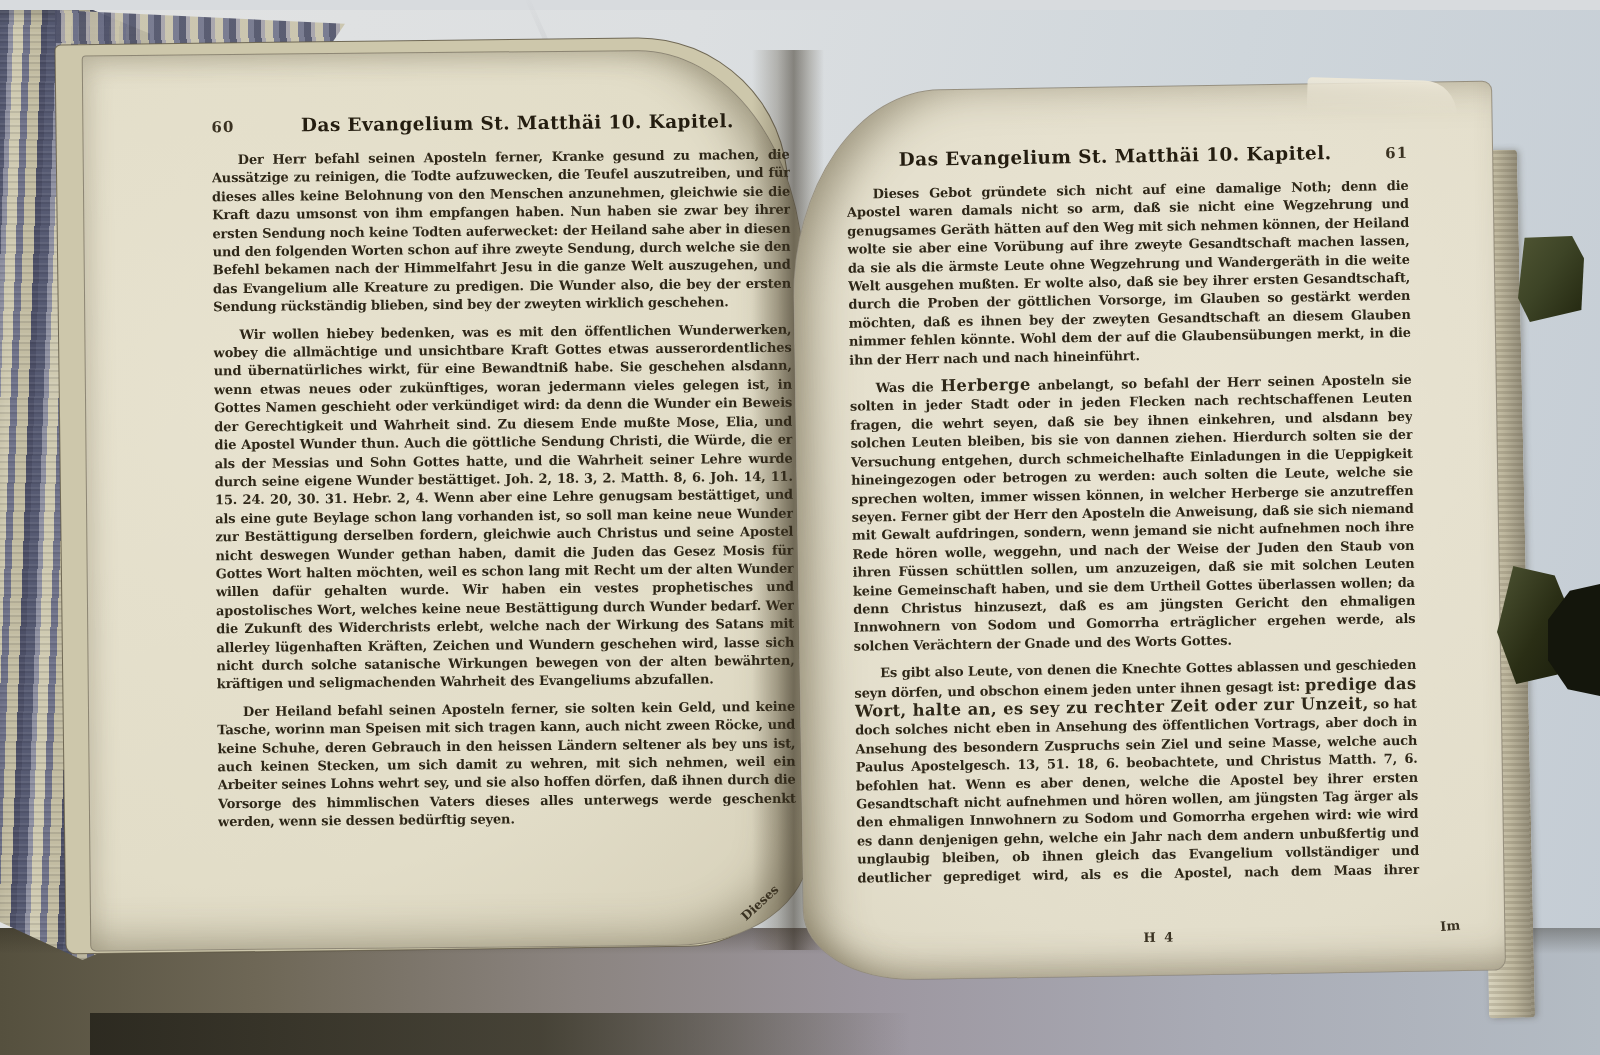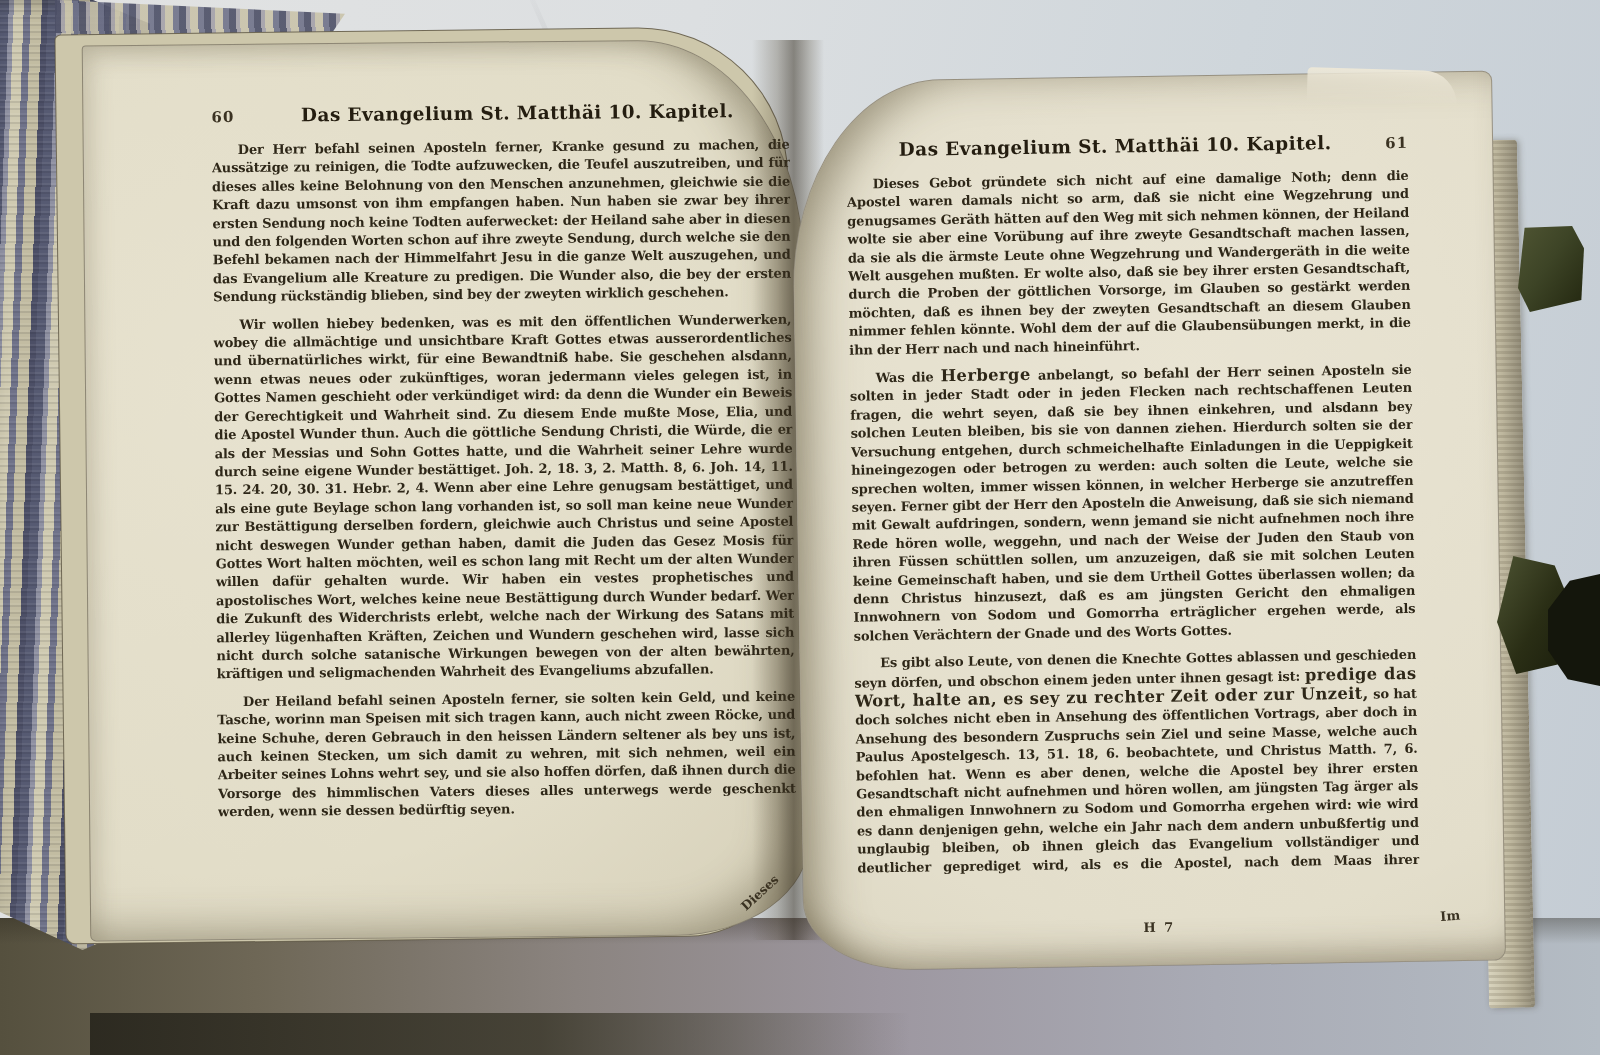--- a/index.html
+++ b/index.html
@@ -4,21 +4,21 @@
 <style>
   :root{
     --page:#e2ddc8; --page-deep:#c6bfa4; --ink:#2e2718; --ink-soft:#3a3222;
     --bg-left:#e2e3e3; --bg-right:#c4ccd4; --floor-left:#55503e; --floor-mid:#9d97a0;
     --floor-right:#b4bcc4; --marble-dark:#565a72; --marble-light:#cfcab1;
     --clasp:#3d4426; --strap:#14160c;
   }
   html,body{margin:0;padding:0;}
   body{width:1600px;height:1055px;overflow:hidden;position:relative;
        font-family:"DejaVu Serif","Liberation Serif",serif;background:#d8dbde;}
-  .scene{position:absolute;inset:0;}
+  .scene{position:absolute;inset:0;margin-top:10px;}
 
   .bg{position:absolute;inset:0;z-index:0;
       background:linear-gradient(103deg,var(--bg-left) 0%,#dcdfe1 38%,#cfd6db 68%,var(--bg-right) 100%);}
   .crease{position:absolute;left:590px;top:-30px;width:5px;height:330px;z-index:1;
       transform:rotate(-24deg);background:linear-gradient(180deg,rgba(140,140,140,.0),rgba(140,140,145,.35),rgba(160,160,165,.0));}
 
   .floor{position:absolute;left:0;right:0;top:918px;bottom:0;z-index:1;
       background:linear-gradient(90deg,var(--floor-left) 0%,#6e6756 16%,#8b8480 36%,var(--floor-mid) 55%,#a9abb5 76%,var(--floor-right) 100%);}
   .floor::after{content:"";position:absolute;left:90px;bottom:0;width:820px;height:42px;
       background:linear-gradient(90deg,#24221a 0%,#3b382b 55%,rgba(59,56,43,0)) ;opacity:.85;}
@@ -139,21 +139,21 @@
         <span class="pnum" style="text-align:right">61</span>
       </div>
       <div class="pbody">
           <p><span>Dieses Gebot gründete sich nicht auf eine damalige Noth; denn die Apostel waren damals nicht so arm, daß sie nicht eine Wegzehrung und genugsames Geräth hätten auf den Weg mit sich nehmen können, der Heiland wolte sie aber eine Vorübung auf ihre zweyte Gesandtschaft machen lassen, da sie als die ärmste Leute ohne Wegzehrung und Wandergeräth in die weite Welt ausgehen mußten. Er wolte also, daß sie bey ihrer ersten Gesandtschaft, durch die Proben der göttlichen Vorsorge, im Glauben so gestärkt werden möchten, daß es ihnen bey der zweyten Gesandtschaft an diesem Glauben nimmer fehlen könnte. Wohl dem der auf die Glaubensübungen merkt, in die ihn der Herr nach und nach hineinführt.</span></p>
           <p><span>Was die </span><span class="emph">Herberge</span><span> anbelangt, so befahl der Herr seinen Aposteln sie solten in jeder Stadt oder in jeden Flecken nach rechtschaffenen Leuten fragen, die wehrt seyen, daß sie bey ihnen einkehren, und alsdann bey solchen Leuten bleiben, bis sie von dannen ziehen. Hierdurch solten sie der Versuchung entgehen, durch schmeichelhafte Einladungen in die Ueppigkeit hineingezogen oder betrogen zu werden: auch solten die Leute, welche sie sprechen wolten, immer wissen können, in welcher Herberge sie anzutreffen seyen. Ferner gibt der Herr den Aposteln die Anweisung, daß sie sich niemand mit Gewalt aufdringen, sondern, wenn jemand sie nicht aufnehmen noch ihre Rede hören wolle, weggehn, und nach der Weise der Juden den Staub von ihren Füssen schüttlen sollen, um anzuzeigen, daß sie mit solchen Leuten keine Gemeinschaft haben, und sie dem Urtheil Gottes überlassen wollen; da denn Christus hinzusezt, daß es am jüngsten Gericht den ehmaligen Innwohnern von Sodom und Gomorrha erträglicher ergehen werde, als solchen Verächtern der Gnade und des Worts Gottes.</span></p>
           <p><span>Es gibt also Leute, von denen die Knechte Gottes ablassen und geschieden seyn dörfen, und obschon einem jeden unter ihnen gesagt ist: </span><span class="emph">predige das Wort, halte an, es sey zu rechter Zeit oder zur Unzeit,</span><span> so hat doch solches nicht eben in Ansehung des öffentlichen Vortrags, aber doch in Ansehung des besondern Zuspruchs sein Ziel und seine Masse, welche auch Paulus Apostelgesch. 13, 51. 18, 6. beobachtete, und Christus Matth. 7, 6. befohlen hat. Wenn es aber denen, welche die Apostel bey ihrer ersten Gesandtschaft nicht aufnehmen und hören wollen, am jüngsten Tag ärger als den ehmaligen Innwohnern zu Sodom und Gomorrha ergehen wird: wie wird es dann denjenigen gehn, welche ein Jahr nach dem andern unbußfertig und unglaubig bleiben, ob ihnen gleich das Evangelium vollständiger und deutlicher geprediget wird, als es die Apostel, nach dem Maas ihrer damaligen Erkenntniß, predigen konnten?</span></p>
         </div>
     </div>
     <div class="page-footer">
       <span></span>
-      <span class="sig">H 7</span>
+      <span class="sig">H 4</span>
       <span class="cw">Im</span>
     </div>
   </div>
 
   <div class="clasp-top"></div>
   <div class="clasp-bottom-head"></div>
   <div class="strap-bottom"></div>
 </div>
 
 </body></html>

